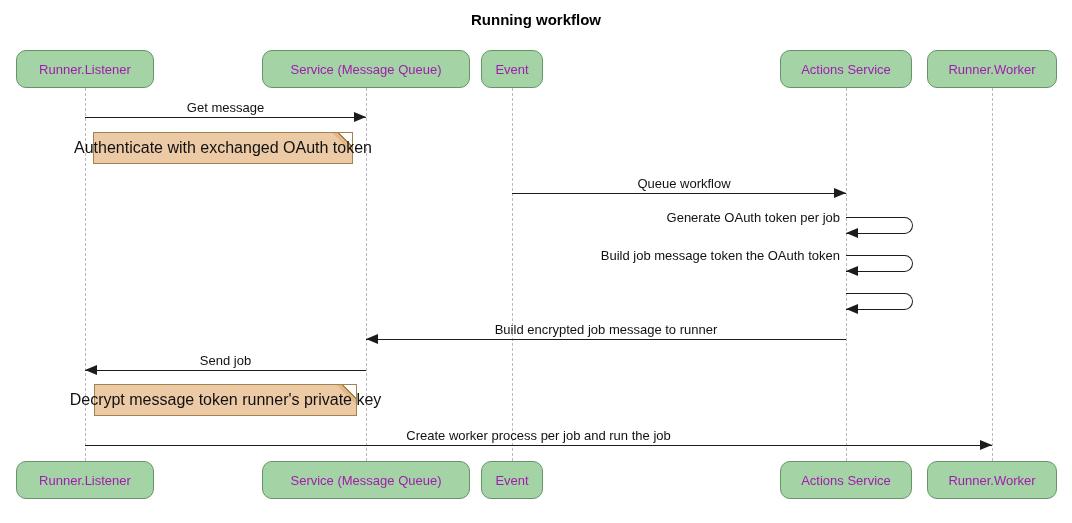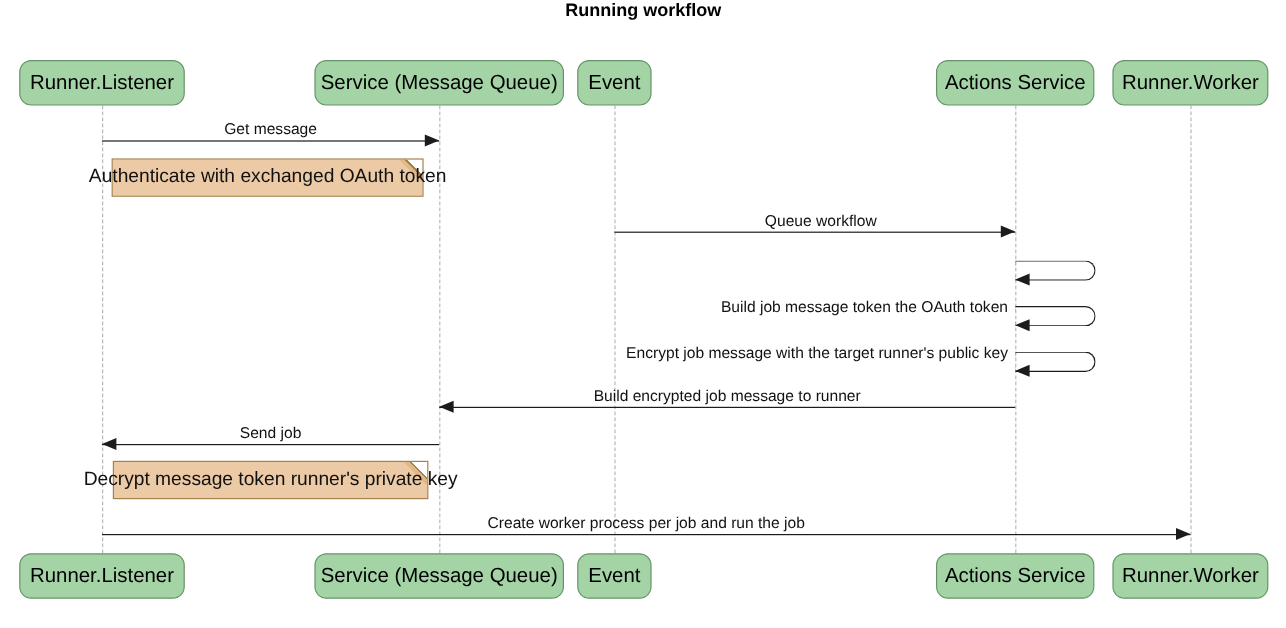--- a/index.html
+++ b/index.html
@@ -2,25 +2,25 @@
 <html style="--fill: #a4d3a6; --stroke: #669468; --note-fill: #eccaa6; --note-border: #a5814c; --lifeline: #b9b9b9; --arrow: #1c1c1c; --text: #111111; --bg: #ffffff;"><head>
 <meta charset="utf-8">
 <style>
   :root{
     --fill:#a4d3a6; --stroke:#669468; --note-fill:#eccaa6; --note-border:#a5814c;
     --lifeline:#b9b9b9; --arrow:#1c1c1c; --text:#111111; --bg:#ffffff;
   }
   html,body{margin:0;padding:0;background:var(--bg);}
   body{font-family:"Liberation Sans","DejaVu Sans",sans-serif;color:var(--text);}
   #diagram{position:relative;width:1072px;height:523px;background:var(--bg);overflow:hidden;}
-  .title{position:absolute;top:0;left:0;width:100%;text-align:center;
+  .title{position:absolute;top:11px;left:0;width:100%;text-align:center;
          font-size:15px;font-weight:bold;color:#000;}
   .pbox{position:absolute;height:38px;background:var(--fill);border:1px solid var(--stroke);
         border-radius:10px;display:flex;align-items:center;justify-content:center;
-        font-size:17px;color:#000000;box-sizing:border-box;white-space:nowrap;}
+        font-size:13px;color:#a21caf;box-sizing:border-box;white-space:nowrap;}
   .lifeline{position:absolute;width:0;border-left:1px dashed var(--lifeline);}
   .msg-line{position:absolute;height:0;border-top:1.7px solid var(--arrow);}
   .msg-label{position:absolute;font-size:13px;color:var(--text);text-align:center;
              white-space:nowrap;line-height:16px;}
   .self-label{position:absolute;font-size:13px;color:var(--text);text-align:right;
               white-space:nowrap;line-height:16px;}
   .loop{position:absolute;border:1.7px solid var(--arrow);border-left:none;
         border-radius:0 11px 11px 0;box-sizing:border-box;background:transparent;}
   .head{position:absolute;width:0;height:0;border-top:5px solid transparent;
         border-bottom:5px solid transparent;}
@@ -52,26 +52,26 @@
     <div class="lifeline" style="left: 991.5px; top: 88px; height: 373px;"></div>
     <div class="pbox" style="left: 927px; top: 50px; width: 130px;">Runner.Worker</div>
     <div class="pbox" style="left: 927px; top: 461px; width: 130px;">Runner.Worker</div>
     <div class="msg-line" style="left: 85px; top: 117px; width: 281px;"></div>
     <div class="head right" style="left: 354px; top: 112px;"></div>
     <div class="msg-label" style="left: -24.5px; width: 500px; top: 100px;">Get message</div>
     <div class="note" style="left: 93px; top: 132px; width: 260px; height: 32px;">Authenticate with exchanged OAuth token</div>
     <div class="msg-line" style="left: 512px; top: 193px; width: 334px;"></div>
     <div class="head right" style="left: 834px; top: 188px;"></div>
     <div class="msg-label" style="left: 434px; width: 500px; top: 176px;">Queue workflow</div>
+    <div class="self-label" style="left: 240px; width: 600px; top: 210px;">Generate OAuth token per job</div>
     <div class="loop" style="left: 846px; top: 217px; width: 67px; height: 17px;"></div>
     <div class="head left" style="left: 846px; top: 228px;"></div>
     <div class="self-label" style="left: 240px; width: 600px; top: 248px;">Build job message token the OAuth token</div>
     <div class="loop" style="left: 846px; top: 255px; width: 67px; height: 17px;"></div>
     <div class="head left" style="left: 846px; top: 266px;"></div>
-    <div class="self-label" style="left: 240px; width: 600px; top: 286px;">Encrypt job message with the target runner's public key</div>
     <div class="loop" style="left: 846px; top: 293px; width: 67px; height: 17px;"></div>
     <div class="head left" style="left: 846px; top: 304px;"></div>
     <div class="msg-line" style="left: 366px; top: 339px; width: 480px;"></div>
     <div class="head left" style="left: 366px; top: 334px;"></div>
     <div class="msg-label" style="left: 356px; width: 500px; top: 322px;">Build encrypted job message to runner</div>
     <div class="msg-line" style="left: 85px; top: 370px; width: 281px;"></div>
     <div class="head left" style="left: 85px; top: 365px;"></div>
     <div class="msg-label" style="left: -24.5px; width: 500px; top: 353px;">Send job</div>
     <div class="note" style="left: 94px; top: 384px; width: 263px; height: 32px;">Decrypt message token runner's private key</div>
     <div class="msg-line" style="left: 85px; top: 445px; width: 907px;"></div>

